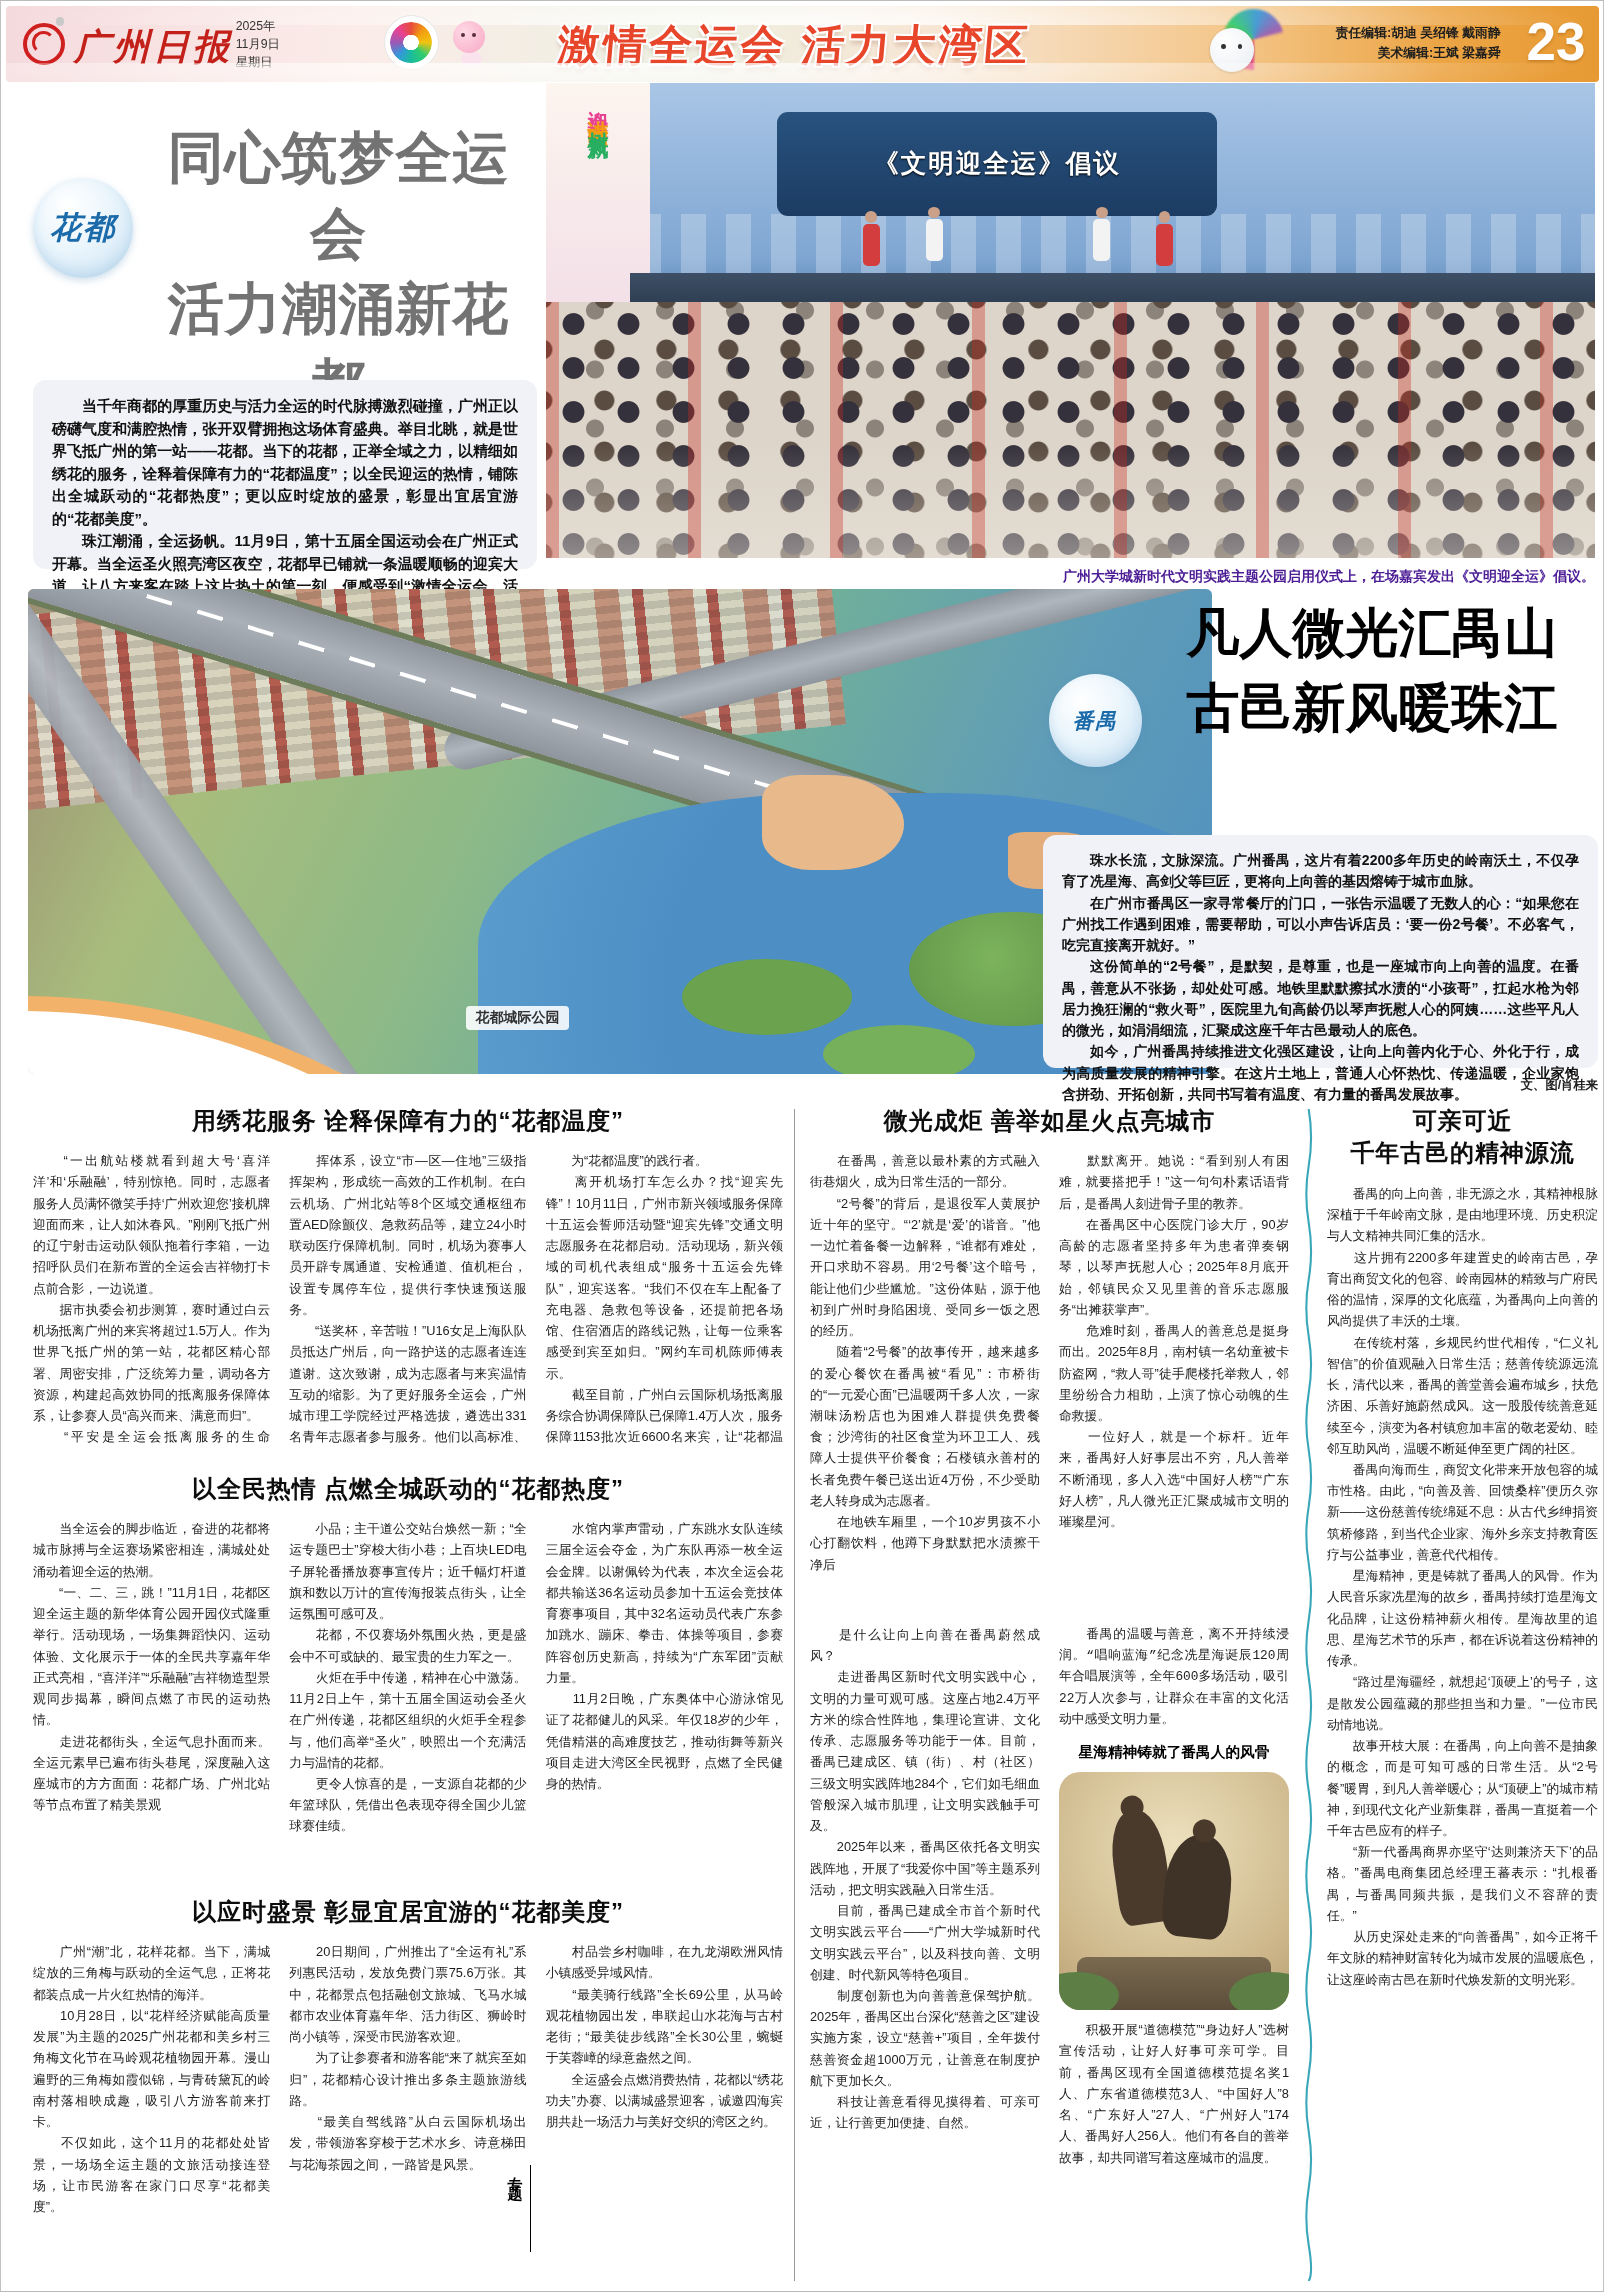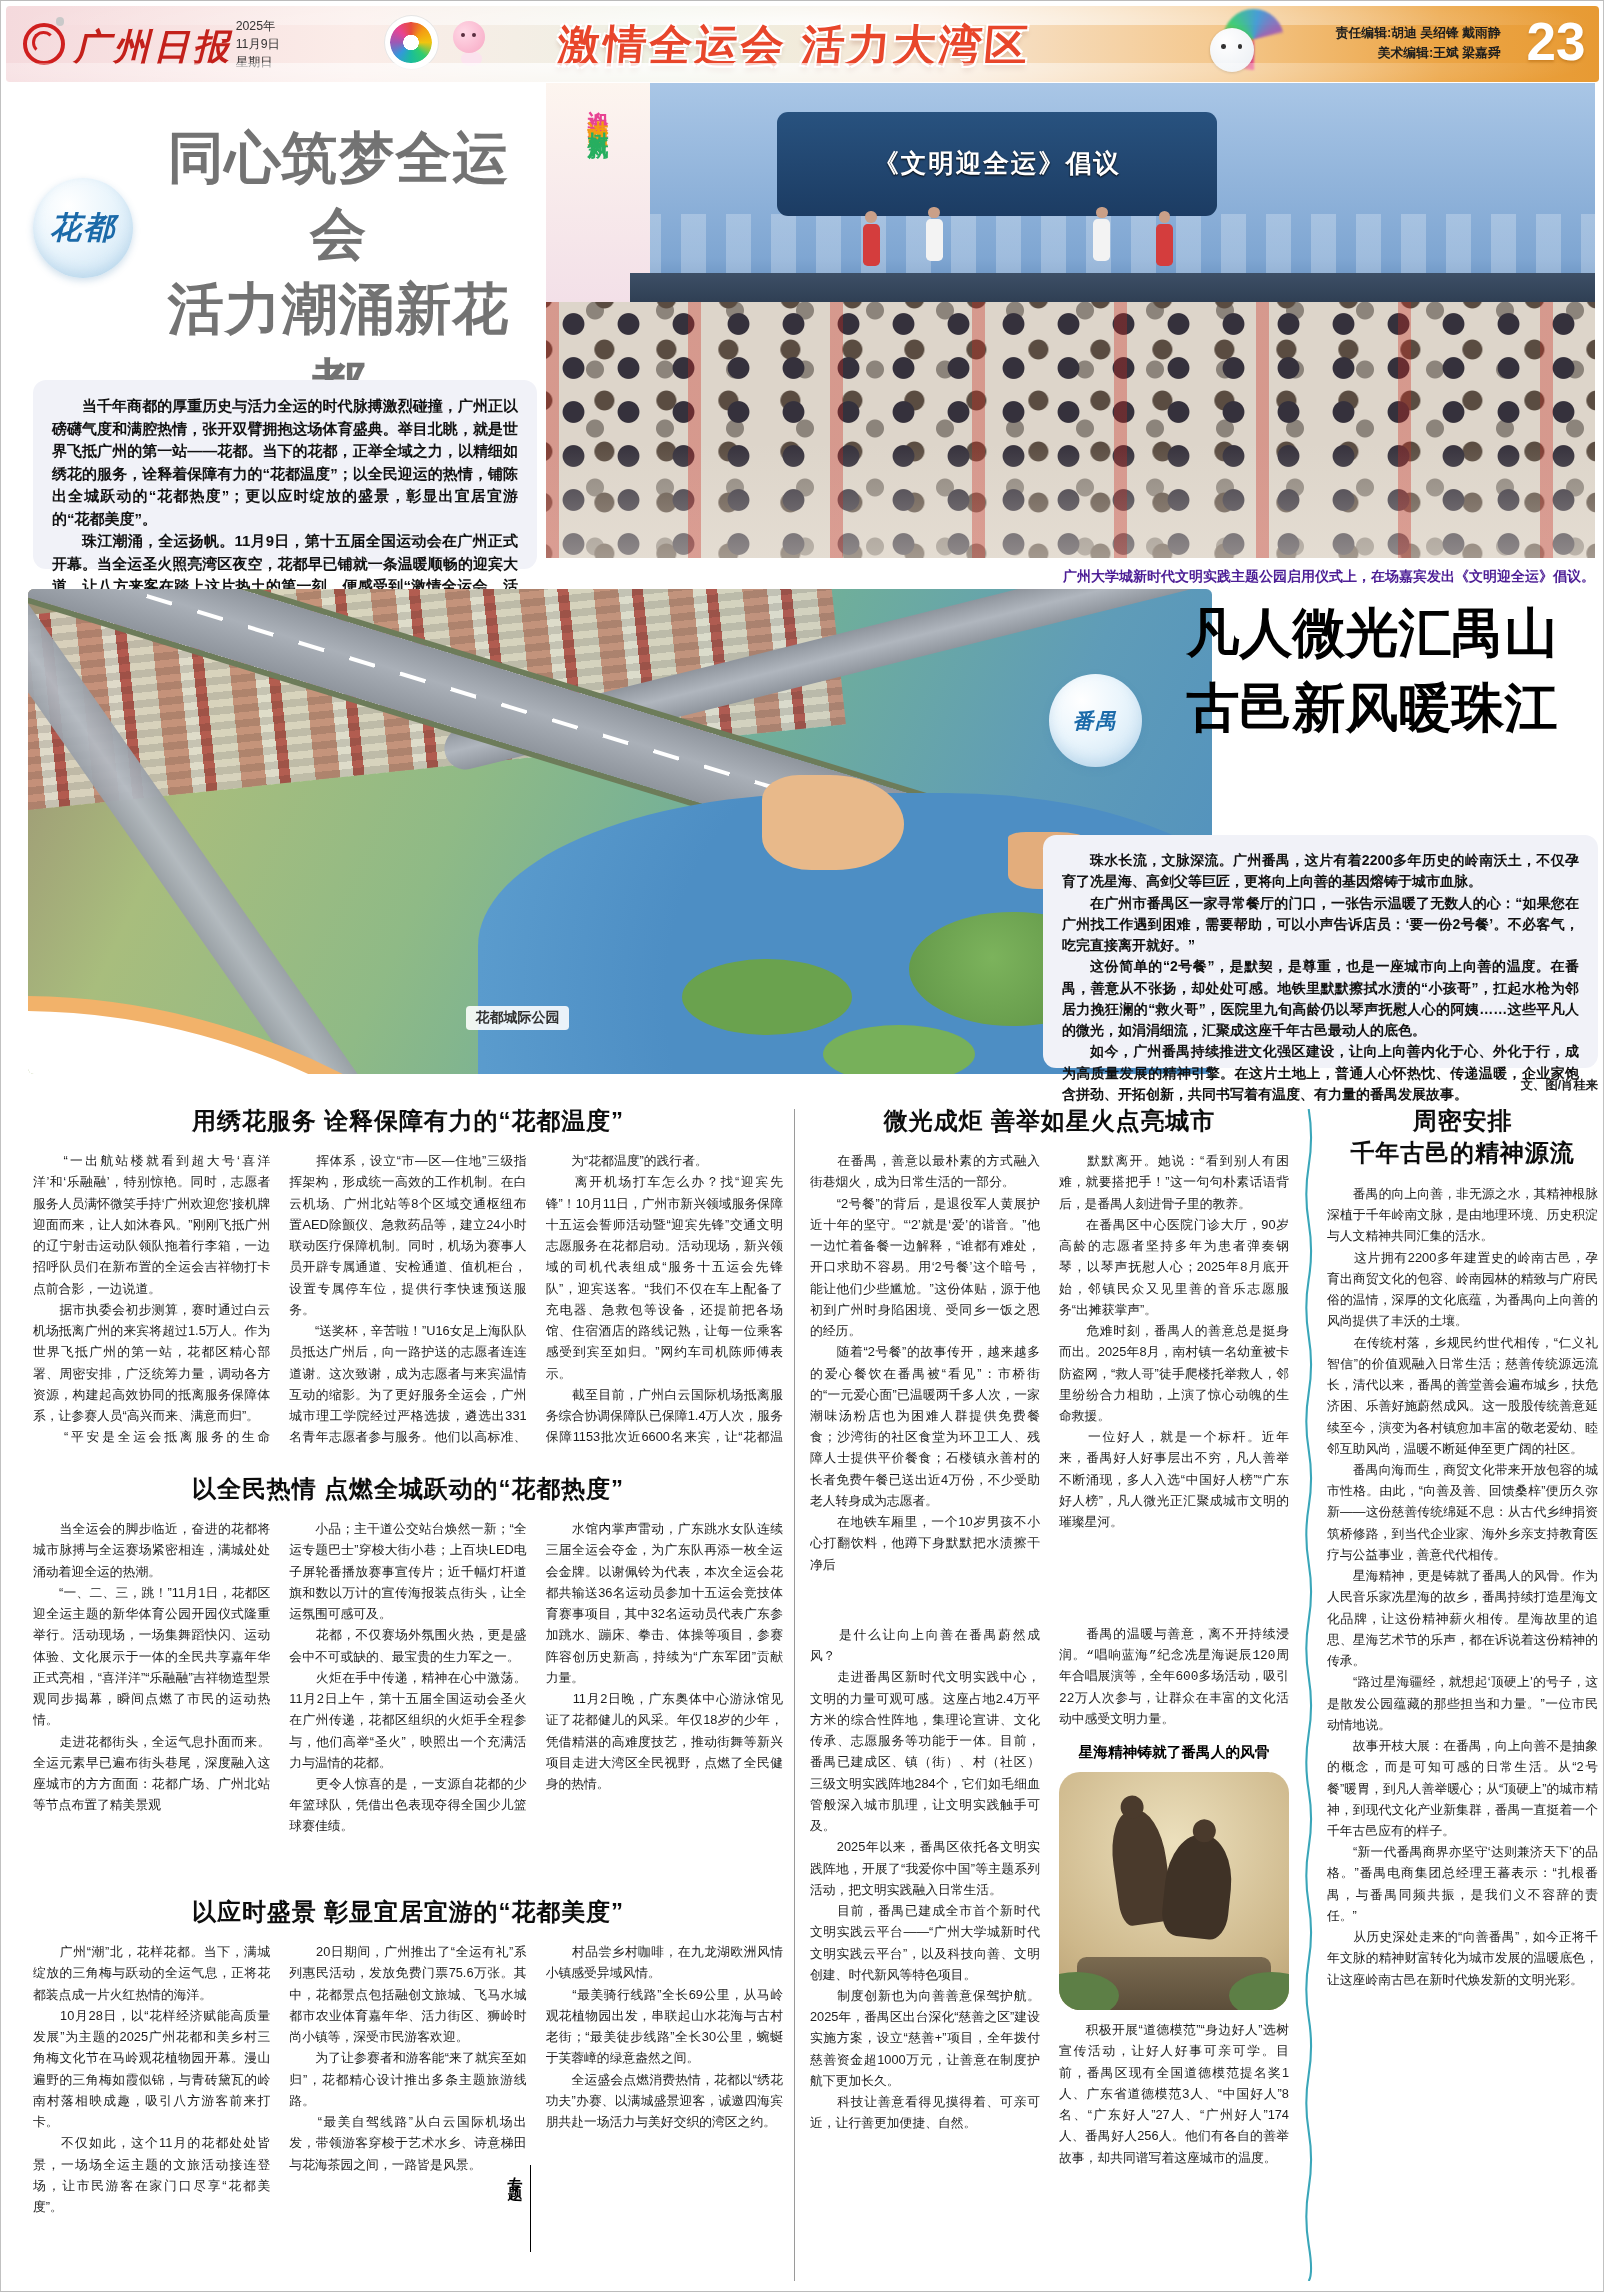--- a/index.html
+++ b/index.html
@@ -316,21 +316,21 @@
       </div>
     </div>
   </div>
 
   <svg class="wavy" viewBox="0 0 12 1238" preserveAspectRatio="none">
     <path d="M6 0 Q 11 30 6 60 T 6 120 T 6 180 T 6 240 T 6 300 T 6 360 T 6 420 T 6 480 T 6 540 T 6 600 T 6 660 T 6 720 T 6 780 T 6 840 T 6 900 T 6 960 T 6 1020 T 6 1080 T 6 1140 T 6 1200 T 6 1238" fill="none" stroke="#3aa6b9" stroke-width="2.2"></path>
   </svg>
 
   <div class="section sec-wenmai" style="left:1327px;top:1105px;width:271px;">
     <h2 class="sec-title">
-      <div>周密安排</div>
+      <div>可亲可近</div>
       <div>千年古邑的精神源流</div>
     </h2>
     <div class="col" style="height:1086px;">　　番禺的向上向善，非无源之水，其精神根脉深植于千年岭南文脉，是由地理环境、历史积淀与人文精神共同汇集的活水。
 　　这片拥有2200多年建置史的岭南古邑，孕育出商贸文化的包容、岭南园林的精致与广府民俗的温情，深厚的文化底蕴，为番禺向上向善的风尚提供了丰沃的土壤。
 　　在传统村落，乡规民约世代相传，“仁义礼智信”的价值观融入日常生活；慈善传统源远流长，清代以来，番禺的善堂善会遍布城乡，扶危济困、乐善好施蔚然成风。这一股股传统善意延续至今，演变为各村镇愈加丰富的敬老爱幼、睦邻互助风尚，温暖不断延伸至更广阔的社区。
 　　番禺向海而生，商贸文化带来开放包容的城市性格。由此，“向善及善、回馈桑梓”便历久弥新——这份慈善传统绵延不息：从古代乡绅捐资筑桥修路，到当代企业家、海外乡亲支持教育医疗与公益事业，善意代代相传。
 　　星海精神，更是铸就了番禺人的风骨。作为人民音乐家冼星海的故乡，番禺持续打造星海文化品牌，让这份精神薪火相传。星海故里的追思、星海艺术节的乐声，都在诉说着这份精神的传承。
 　　“路过星海疆经，就想起‘顶硬上’的号子，这是散发公园蕴藏的那些担当和力量。”一位市民动情地说。
 　　故事开枝大展：在番禺，向上向善不是抽象的概念，而是可知可感的日常生活。从“2号餐”暖胃，到凡人善举暖心；从“顶硬上”的城市精神，到现代文化产业新集群，番禺一直挺着一个千年古邑应有的样子。
 　　“新一代番禺商界亦坚守‘达则兼济天下’的品格。”番禺电商集团总经理王蕃表示：“扎根番禺，与番禺同频共振，是我们义不容辞的责任。”

